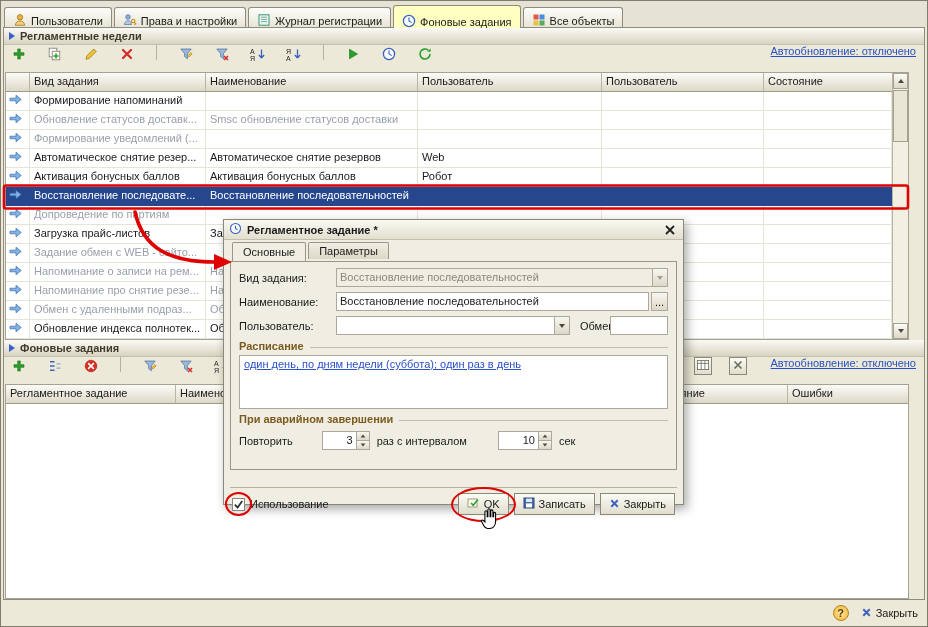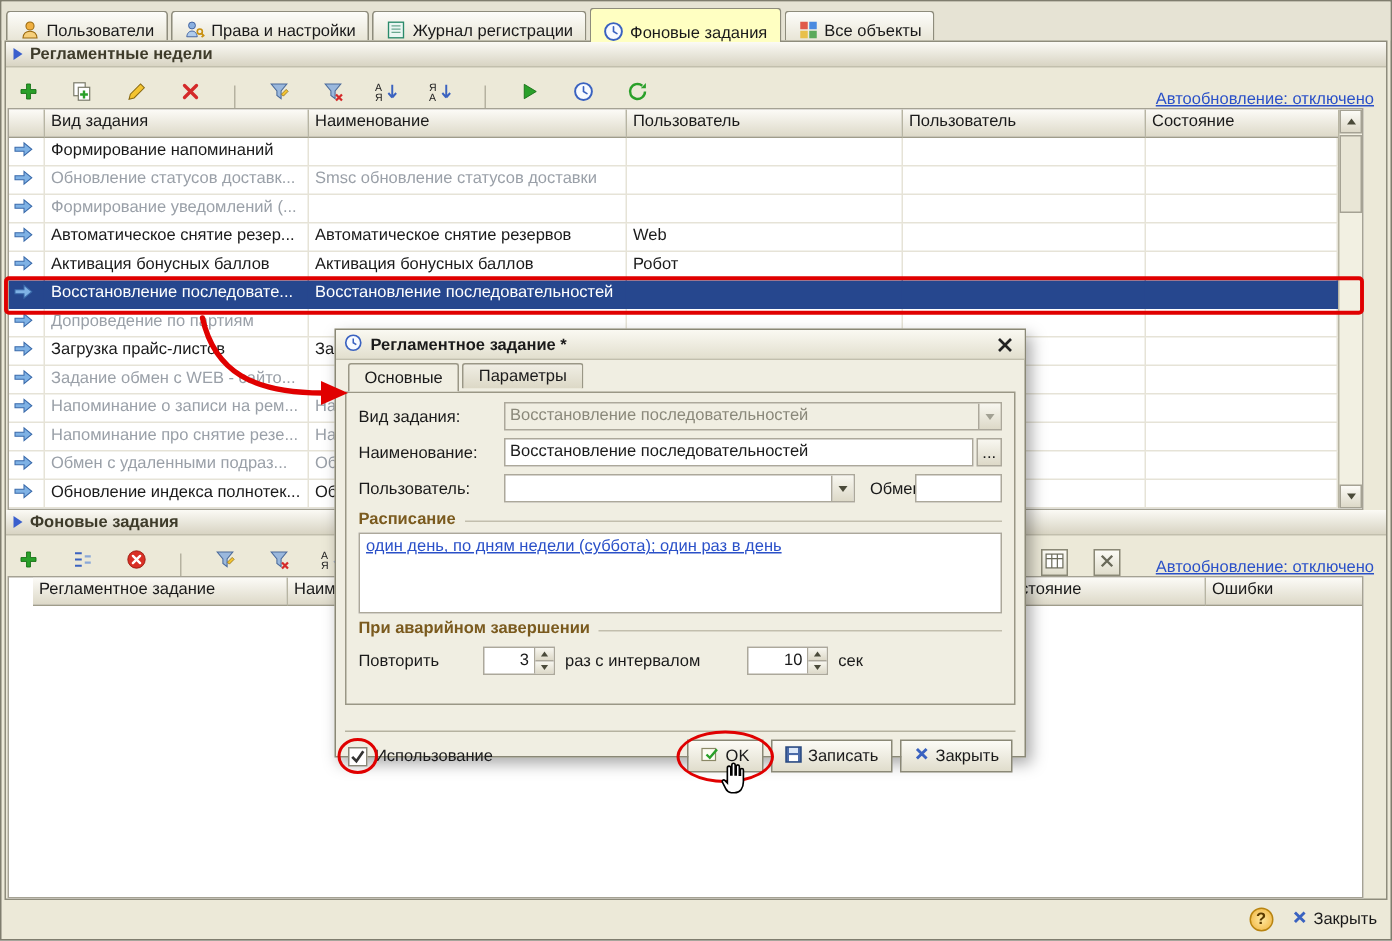--- a/index.html
+++ b/index.html
@@ -15,42 +15,42 @@
   .tab.active { background:#ffffc2; height:23px; margin-bottom:-1px; position:relative; z-index:3; }
   .tabicon { display:flex; width:14px; height:14px; }
 
   
   .page { position:relative; margin:0 2px; border:1px solid #8e8c7c; background:#ece9d8; height:573px; }
   .section-h { height:17px; display:flex; align-items:center; gap:5px; padding:0 5px;
                background:linear-gradient(#fbfaf5,#d8d4c3); border-bottom:1px solid #c2bfad;
                font-weight:bold; color:#3e3b2a; }
   .tri { width:0; height:0; border-top:4px solid transparent; border-bottom:4px solid transparent; border-left:6px solid #3a5fcd; }
 
-  .toolbar { height:27px; display:flex; align-items:flex-end; gap:16px; padding:0 5px; }
+  .toolbar { height:27px; display:flex; align-items:flex-start; gap:16px; padding:0 5px; }
   .tbtn { width:20px; height:20px; display:flex; align-items:center; justify-content:center; border:1px solid transparent; }
   .tsep { width:1px; height:15px; background:#b5b2a0; margin:0 3px; }
   .spacer { flex:1; }
   .link { color:#2a50c8; text-decoration:underline; white-space:nowrap; padding-right:3px; cursor:pointer; }
   .mini { width:18px; height:18px; margin-left:1px; border:1px solid #8a8876; background:linear-gradient(#fcfbf6,#e0ddcc);
           display:flex; align-items:center; justify-content:center; }
 
   
   .grid { position:relative; margin:0 1px; width:904px; background:#fff; border:1px solid #a5a294; }
   .grid1 { height:268px; overflow:hidden; }
   .grid2 { height:215px; overflow:hidden; }
   .grow { display:flex; height:19px; padding-right:0; }
   .grid2 .grow { padding-right:0; }
   .gh { border-right:1px solid #b8b5a3; border-bottom:1px solid #9f9c8a;
         background:linear-gradient(#fcfbf7,#ddd9c8); padding:2px 4px; white-space:nowrap; overflow:hidden; }
   .gr { display:flex; height:19px; padding-right:16px; background:#fff; }
   .gc { border-right:1px solid #e6e3d7; border-bottom:1px solid #e6e3d7; padding:2px 4px; white-space:nowrap; overflow:hidden; }
   .gr.disabled .gc { color:#9aa0a8; }
   .gr.selected .gc { background:#26478e; color:#fff; border-right-color:#26478e; border-bottom-color:#26478e; }
   .w-ic{width:24px; padding:2px 3px;} .w-type{width:176px;} .w-name{width:212px;} .w-user{width:184px;} .w-exec{width:162px;} .w-state{flex:1;}
-  .w2-job{width:170px;margin-left:16px;} .w2-name{width:470px;} .w2-state{width:142px;} .w2-err{flex:1; border-right:none;}
+  .w2-job{width:170px;} .w2-name{width:470px;} .w2-state{width:142px;} .w2-err{flex:1; border-right:none;}
 
   
   .scroll { position:absolute; top:0; right:0; bottom:0; width:16px; background:#f2f0e2; border-left:1px solid #b8b5a3; }
   .sbtn { position:absolute; left:0; width:15px; height:16px; background:linear-gradient(#fcfbf7,#ddd9c8);
           border:1px solid #a5a294; display:flex; align-items:center; justify-content:center; }
   .sbtn.up{ top:0; } .sbtn.down{ bottom:0; }
   .sthumb { position:absolute; left:0; top:17px; width:15px; height:52px; background:#e9e6d6; border:1px solid #a5a294; }
   .tri-up { width:0;height:0;border-left:3.5px solid transparent;border-right:3.5px solid transparent;border-bottom:4.5px solid #4a4a3a; }
   .tri-down { width:0;height:0;border-left:3.5px solid transparent;border-right:3.5px solid transparent;border-top:4.5px solid #4a4a3a; }
 

